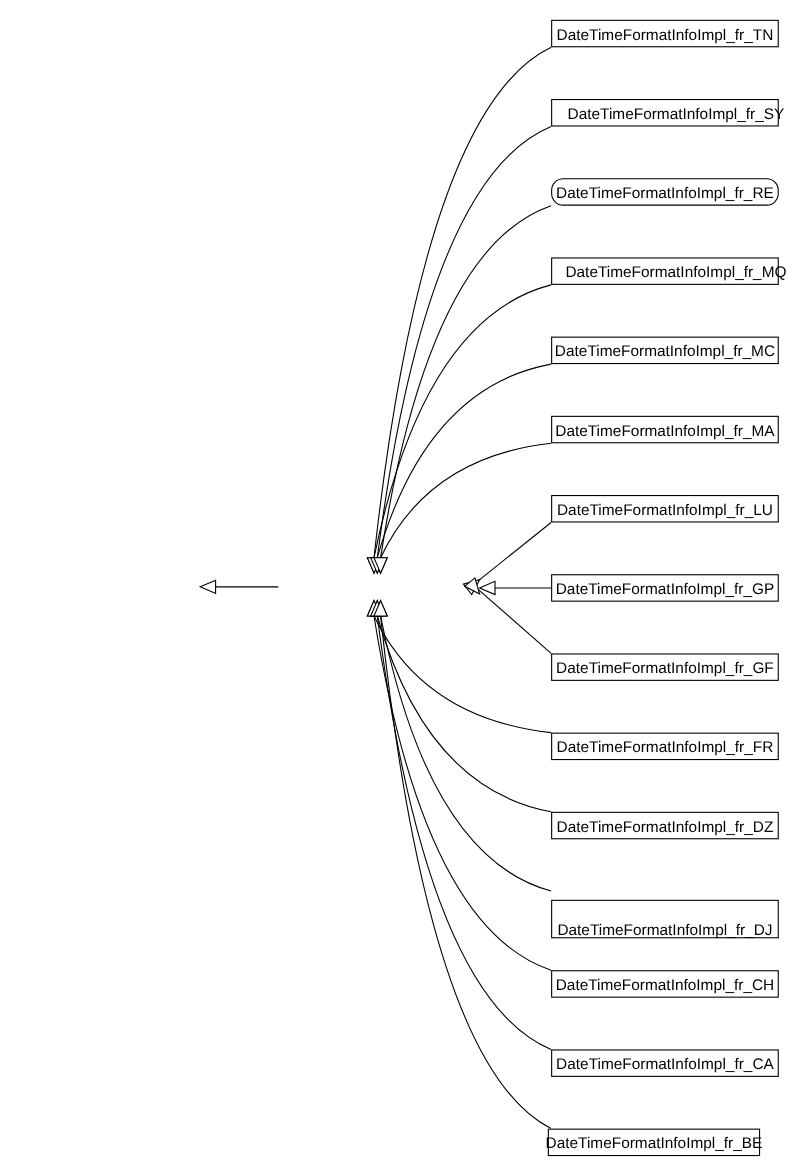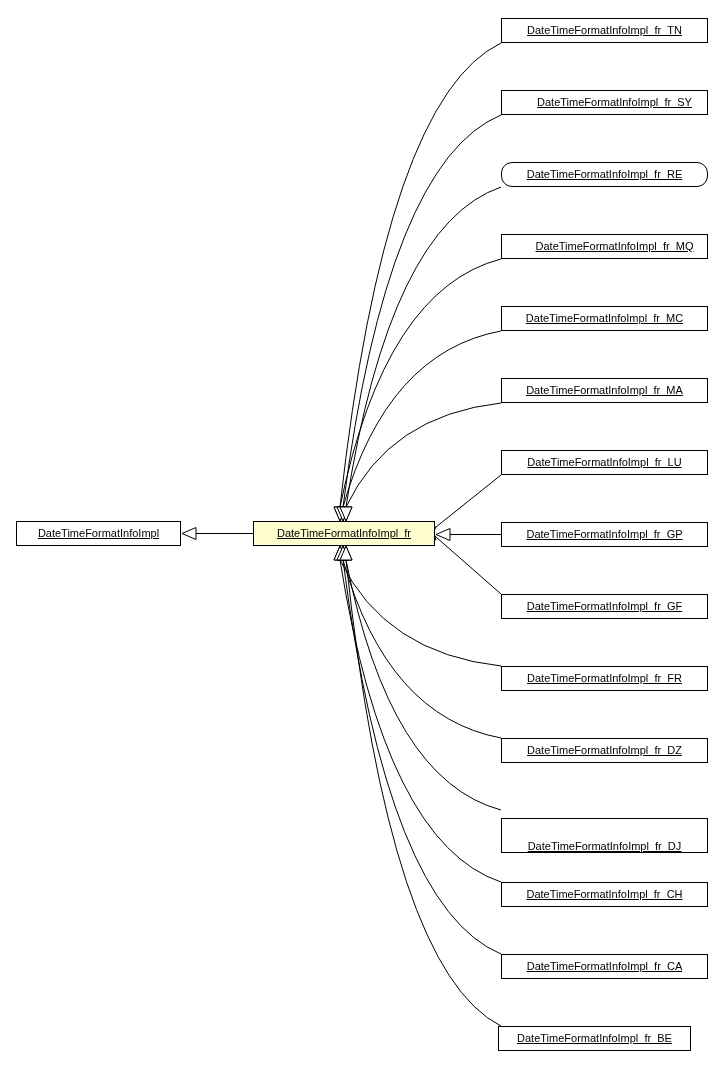--- a/index.html
+++ b/index.html
@@ -23,26 +23,25 @@
     height: 1067px;
   }
   .uml-box {
     position: absolute;
     box-sizing: border-box;
     border: 1px solid #000000;
     background: #ffffff;
     display: flex;
     align-items: center;
     justify-content: center;
-    font-size: 11px;
+    font-size: 14px;
     line-height: 1;
     color: #000000;
     white-space: nowrap;
     z-index: 5;
-    text-decoration: underline;
   }
   .uml-box.highlight {
     background: #fffecf;
   }
   .uml-box .box-label {
     display: block;
     padding: 0 6px;
   }
 </style>
 </head>
@@ -78,27 +77,21 @@
       <path d="M 501 810 Q 389.4 780.0 346.0 560.0" fill="none" stroke="#000000" stroke-width="1"></path>
       <polygon points="346.00,546.00 352.00,560.00 340.00,560.00" fill="#ffffff" stroke="#000000" stroke-width="1" stroke-linejoin="miter"></polygon>
       <path d="M 501 882 Q 385.1 843.4 340.0 560.0" fill="none" stroke="#000000" stroke-width="1"></path>
       <polygon points="340.00,546.00 346.00,560.00 334.00,560.00" fill="#ffffff" stroke="#000000" stroke-width="1" stroke-linejoin="miter"></polygon>
       <path d="M 501 954 Q 387.2 906.7 343.0 560.0" fill="none" stroke="#000000" stroke-width="1"></path>
       <polygon points="343.00,546.00 349.00,560.00 337.00,560.00" fill="#ffffff" stroke="#000000" stroke-width="1" stroke-linejoin="miter"></polygon>
       <path d="M 501 1026 Q 389.4 970.1 346.0 560.0" fill="none" stroke="#000000" stroke-width="1"></path>
       <polygon points="346.00,546.00 352.00,560.00 340.00,560.00" fill="#ffffff" stroke="#000000" stroke-width="1" stroke-linejoin="miter"></polygon>
     </svg>
 
-  <div class="uml-box" id="superclass-box" style="left: 16px; top: 521px; width: 165px; height: 25px;">
-    <span class="box-label">DateTimeFormatInfoImpl</span>
-  </div>
 
-  <div class="uml-box highlight" id="focus-box" style="left: 253px; top: 521px; width: 182px; height: 25px;">
-    <span class="box-label">DateTimeFormatInfoImpl_fr</span>
-  </div>
 
   <div id="subclass-boxes">
       <div class="uml-box" style="left: 501px; top: 18px; width: 207px; height: 25px;">
         <span class="box-label">DateTimeFormatInfoImpl_fr_TN</span>
       </div>
       <div class="uml-box" style="left: 501px; top: 90px; width: 207px; height: 25px; padding-left: 20px;">
         <span class="box-label">DateTimeFormatInfoImpl_fr_SY</span>
       </div>
       <div class="uml-box" style="left: 501px; top: 162px; width: 207px; height: 25px; border-radius: 11px;">
         <span class="box-label">DateTimeFormatInfoImpl_fr_RE</span>

